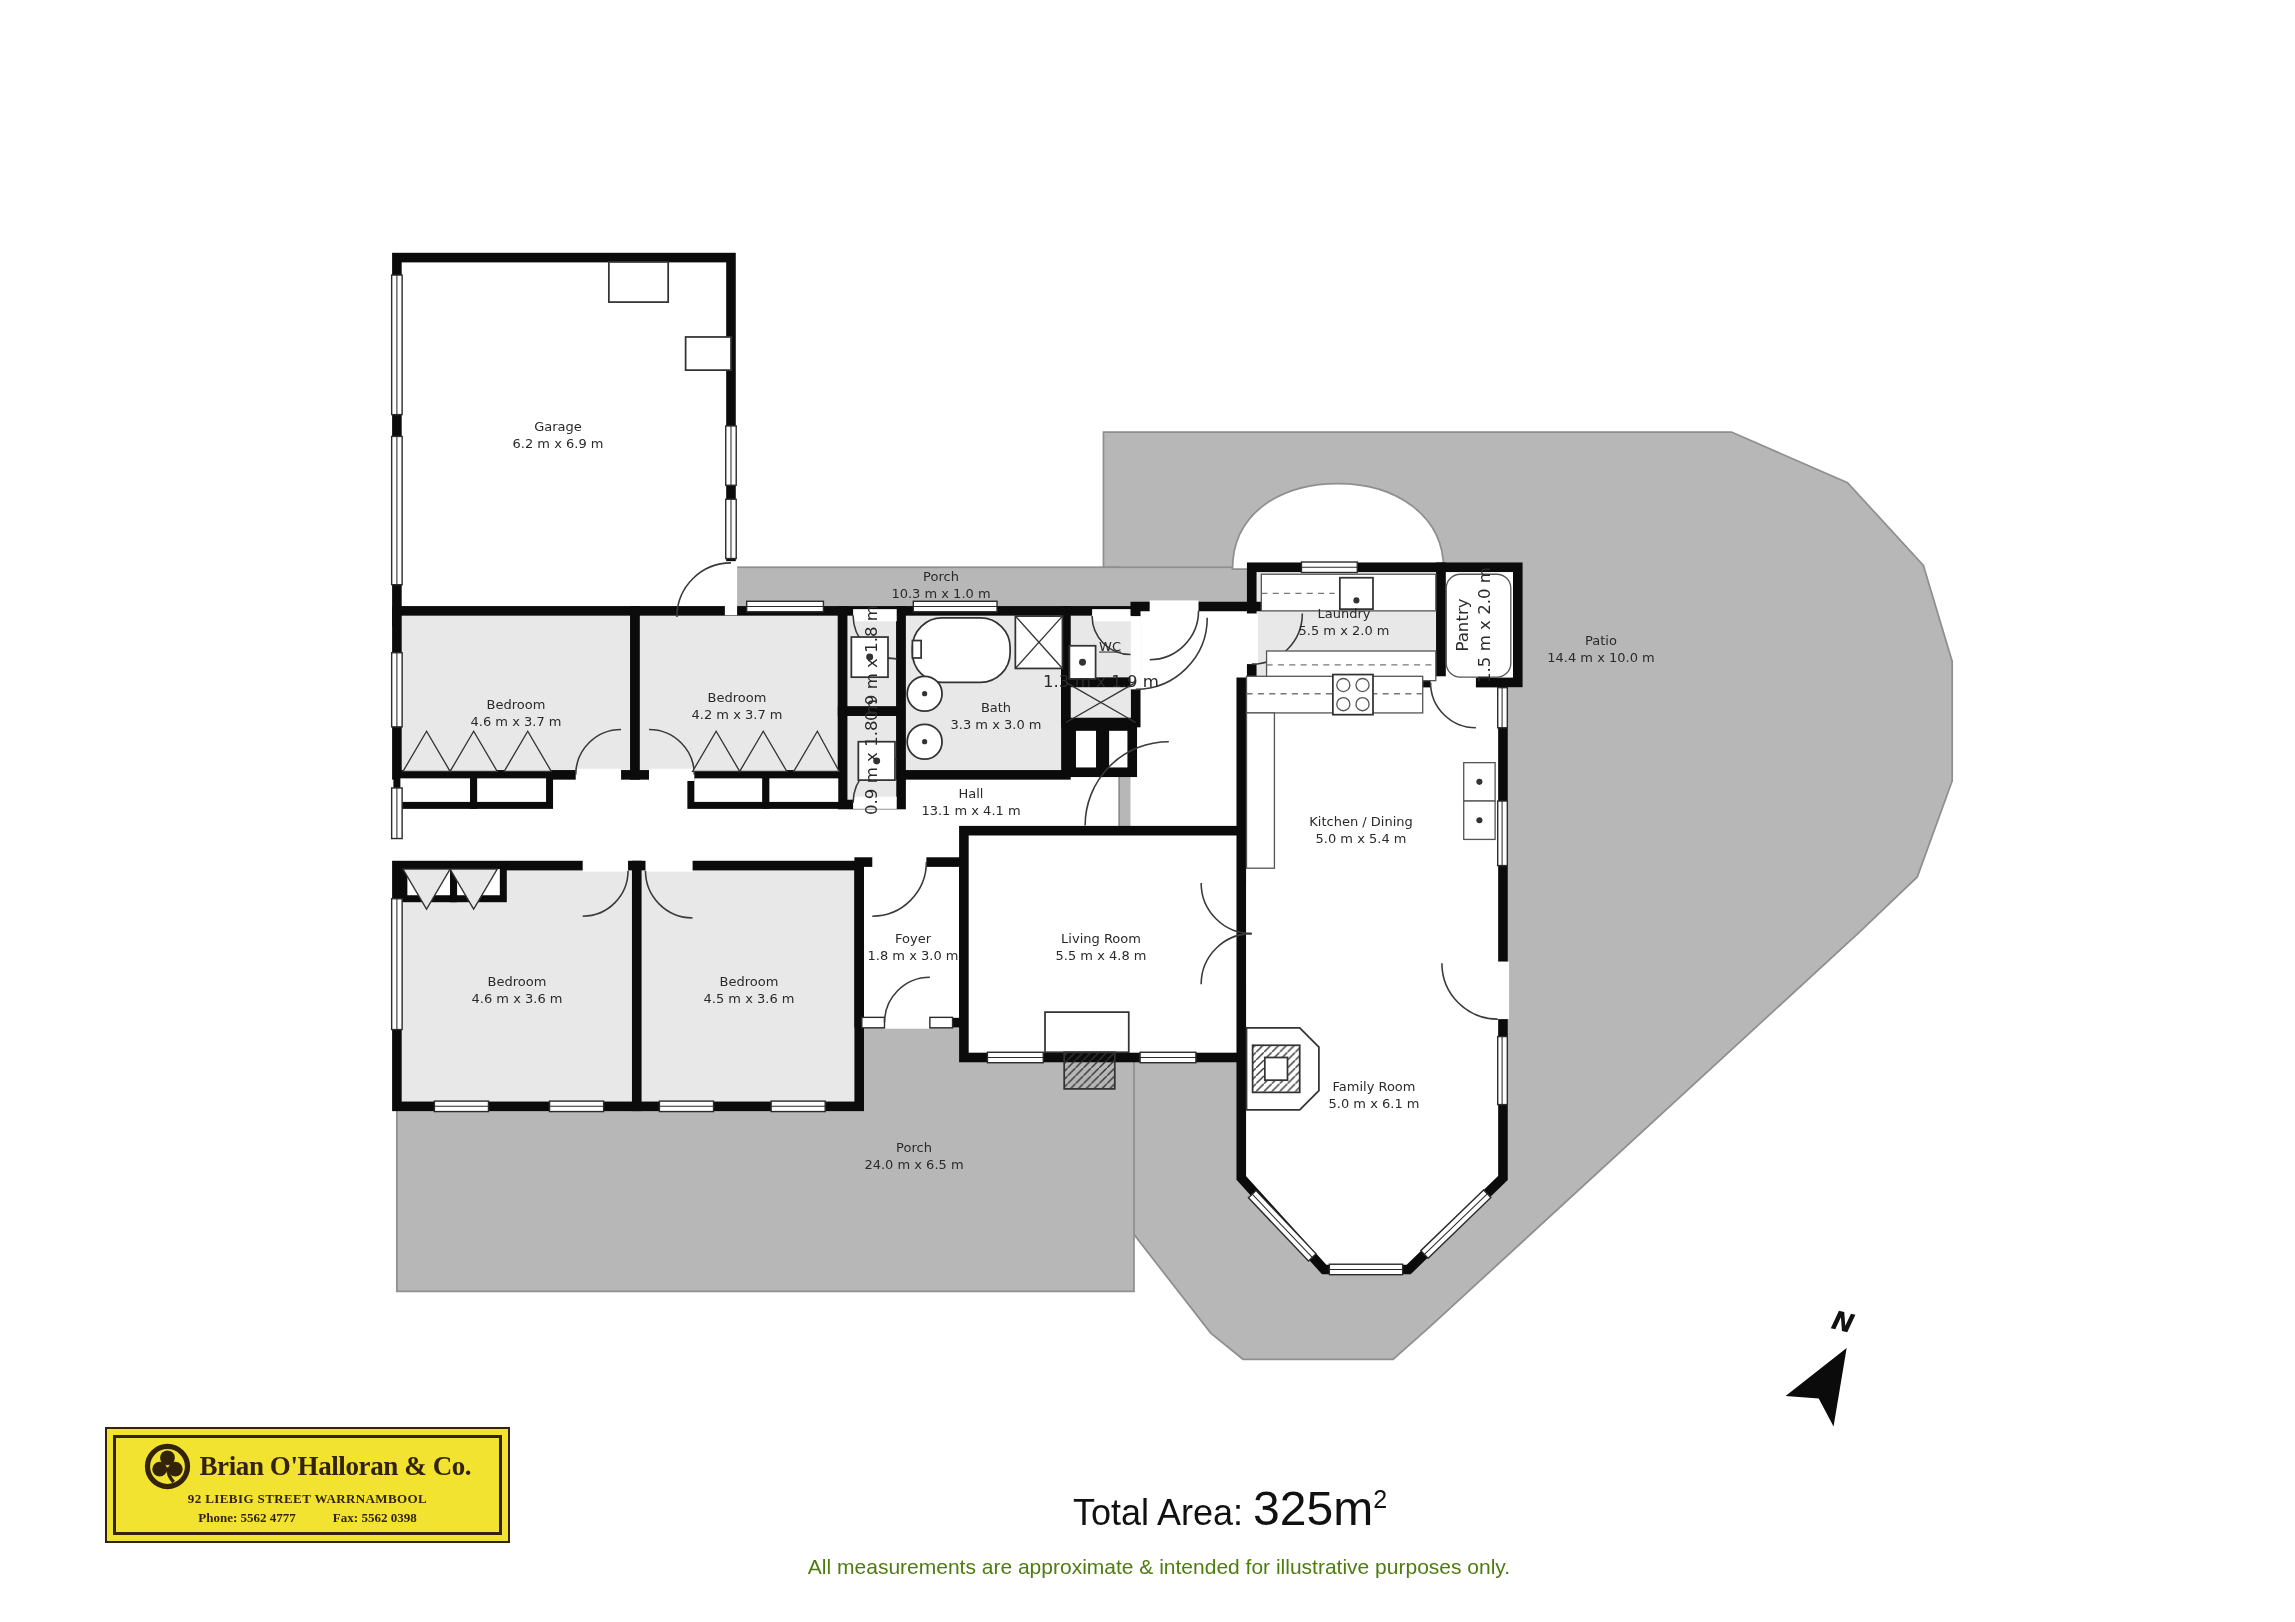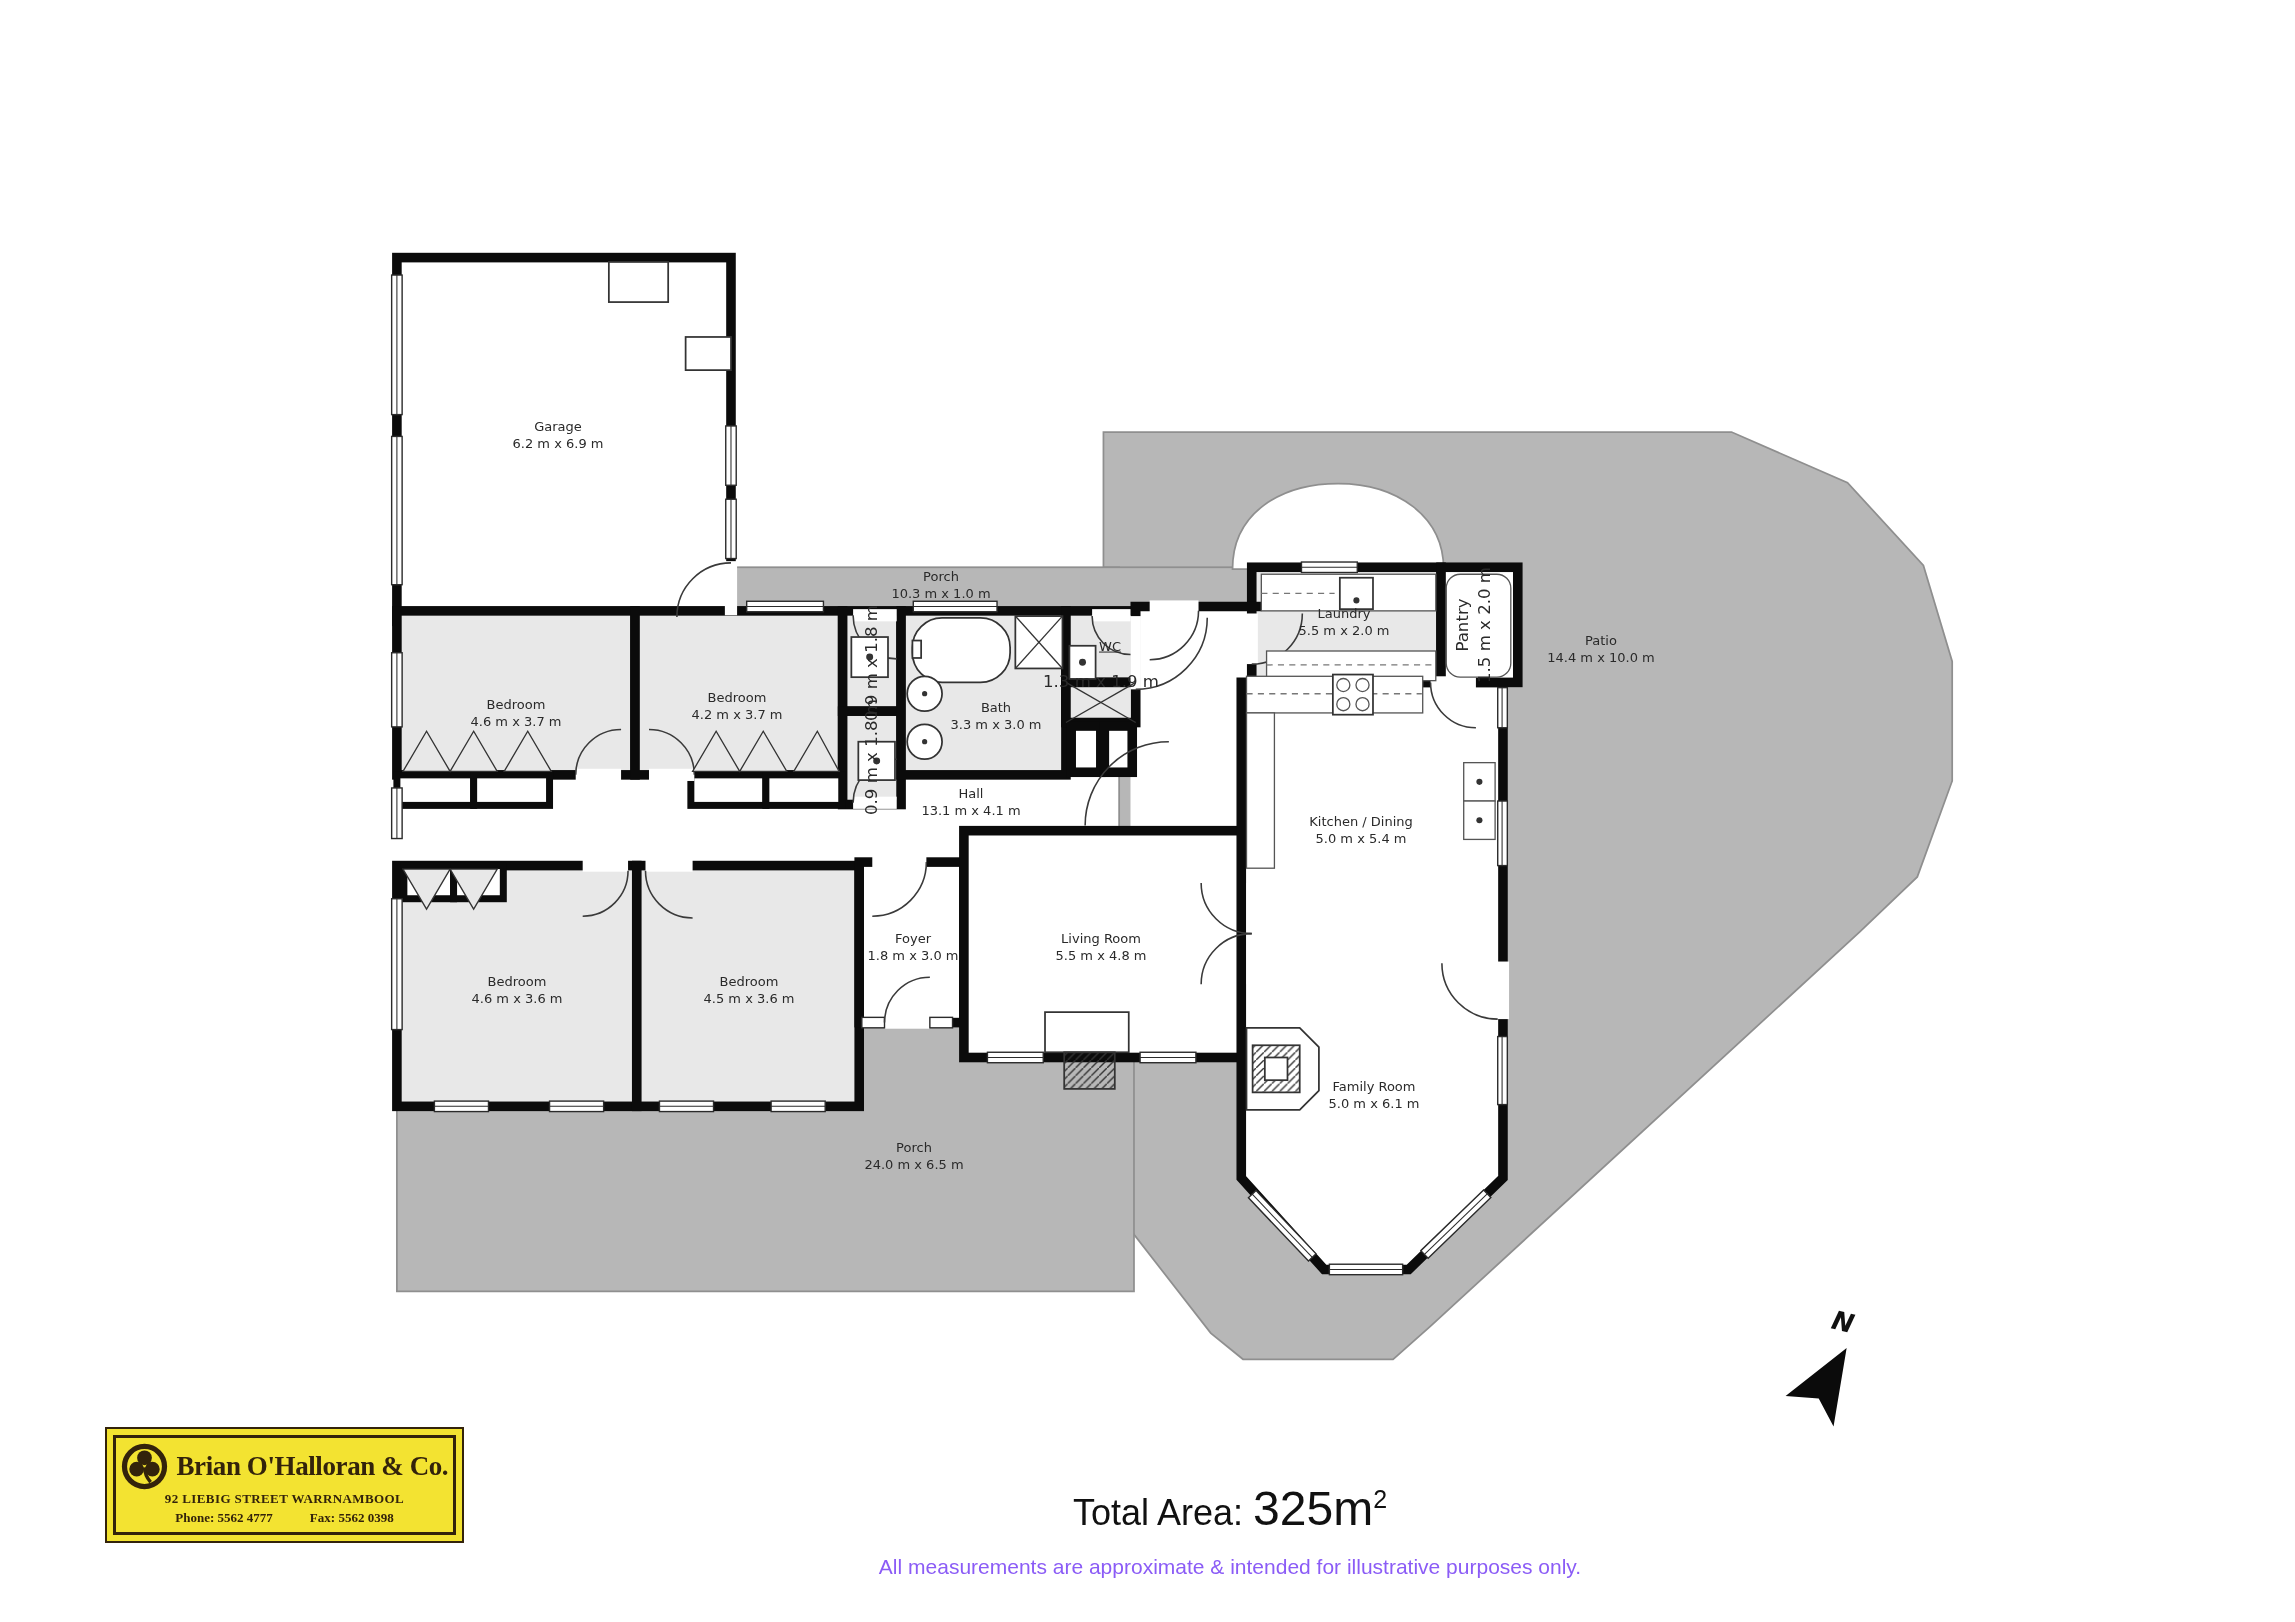--- a/index.html
+++ b/index.html
@@ -43,25 +43,25 @@
 
   .north-n{position:absolute;left:1832px;top:1307px;font-size:26px;font-style:italic;
       font-weight:bold;color:#111;transform:rotate(14deg);}
 
   
   .total{position:absolute;left:1230px;top:1481px;transform:translateX(-50%);
       font-family:"Liberation Sans",sans-serif;color:#111;white-space:nowrap;}
   .total .lab{font-size:36px;}
   .total .val{font-size:48px;}
   .total .sup{font-size:25px;vertical-align:17.4px;}
-  .disclaimer{position:absolute;left:1230px;top:1555px;transform:translateX(-50%);
-      font-family:"Liberation Sans",sans-serif;font-size:21px;color:#8b5cf6;white-space:nowrap;text-align:center;}
-
-  
-  .logo{position:absolute;left:105px;top:1427px;width:359px;height:116px;
+  .disclaimer{position:absolute;left:1159px;top:1555px;transform:translateX(-50%);
+      font-family:"Liberation Sans",sans-serif;font-size:21px;color:#4d7c0f;white-space:nowrap;text-align:center;}
+
+  
+  .logo{position:absolute;left:105px;top:1427px;width:405px;height:116px;
       background:#f3e331;border:2.6px solid #33230b;box-sizing:border-box;}
   .logo-inner{position:absolute;inset:6.1px;border:3.5px solid #33230b;
       display:flex;flex-direction:column;align-items:center;justify-content:center;
       font-family:"Liberation Serif",serif;color:#33230b;}
   .logo-row{display:flex;align-items:center;gap:8.7px;margin-top:-1.7px;}
   .logo-name{font-size:27px;font-weight:bold;letter-spacing:-0.4px;}
   .logo-street{font-size:13px;font-weight:bold;letter-spacing:0.4px;margin-top:1.7px;}
   .logo-phone{font-size:13px;font-weight:bold;margin-top:2.6px;display:flex;gap:37px;}
 </style>
 </head>

